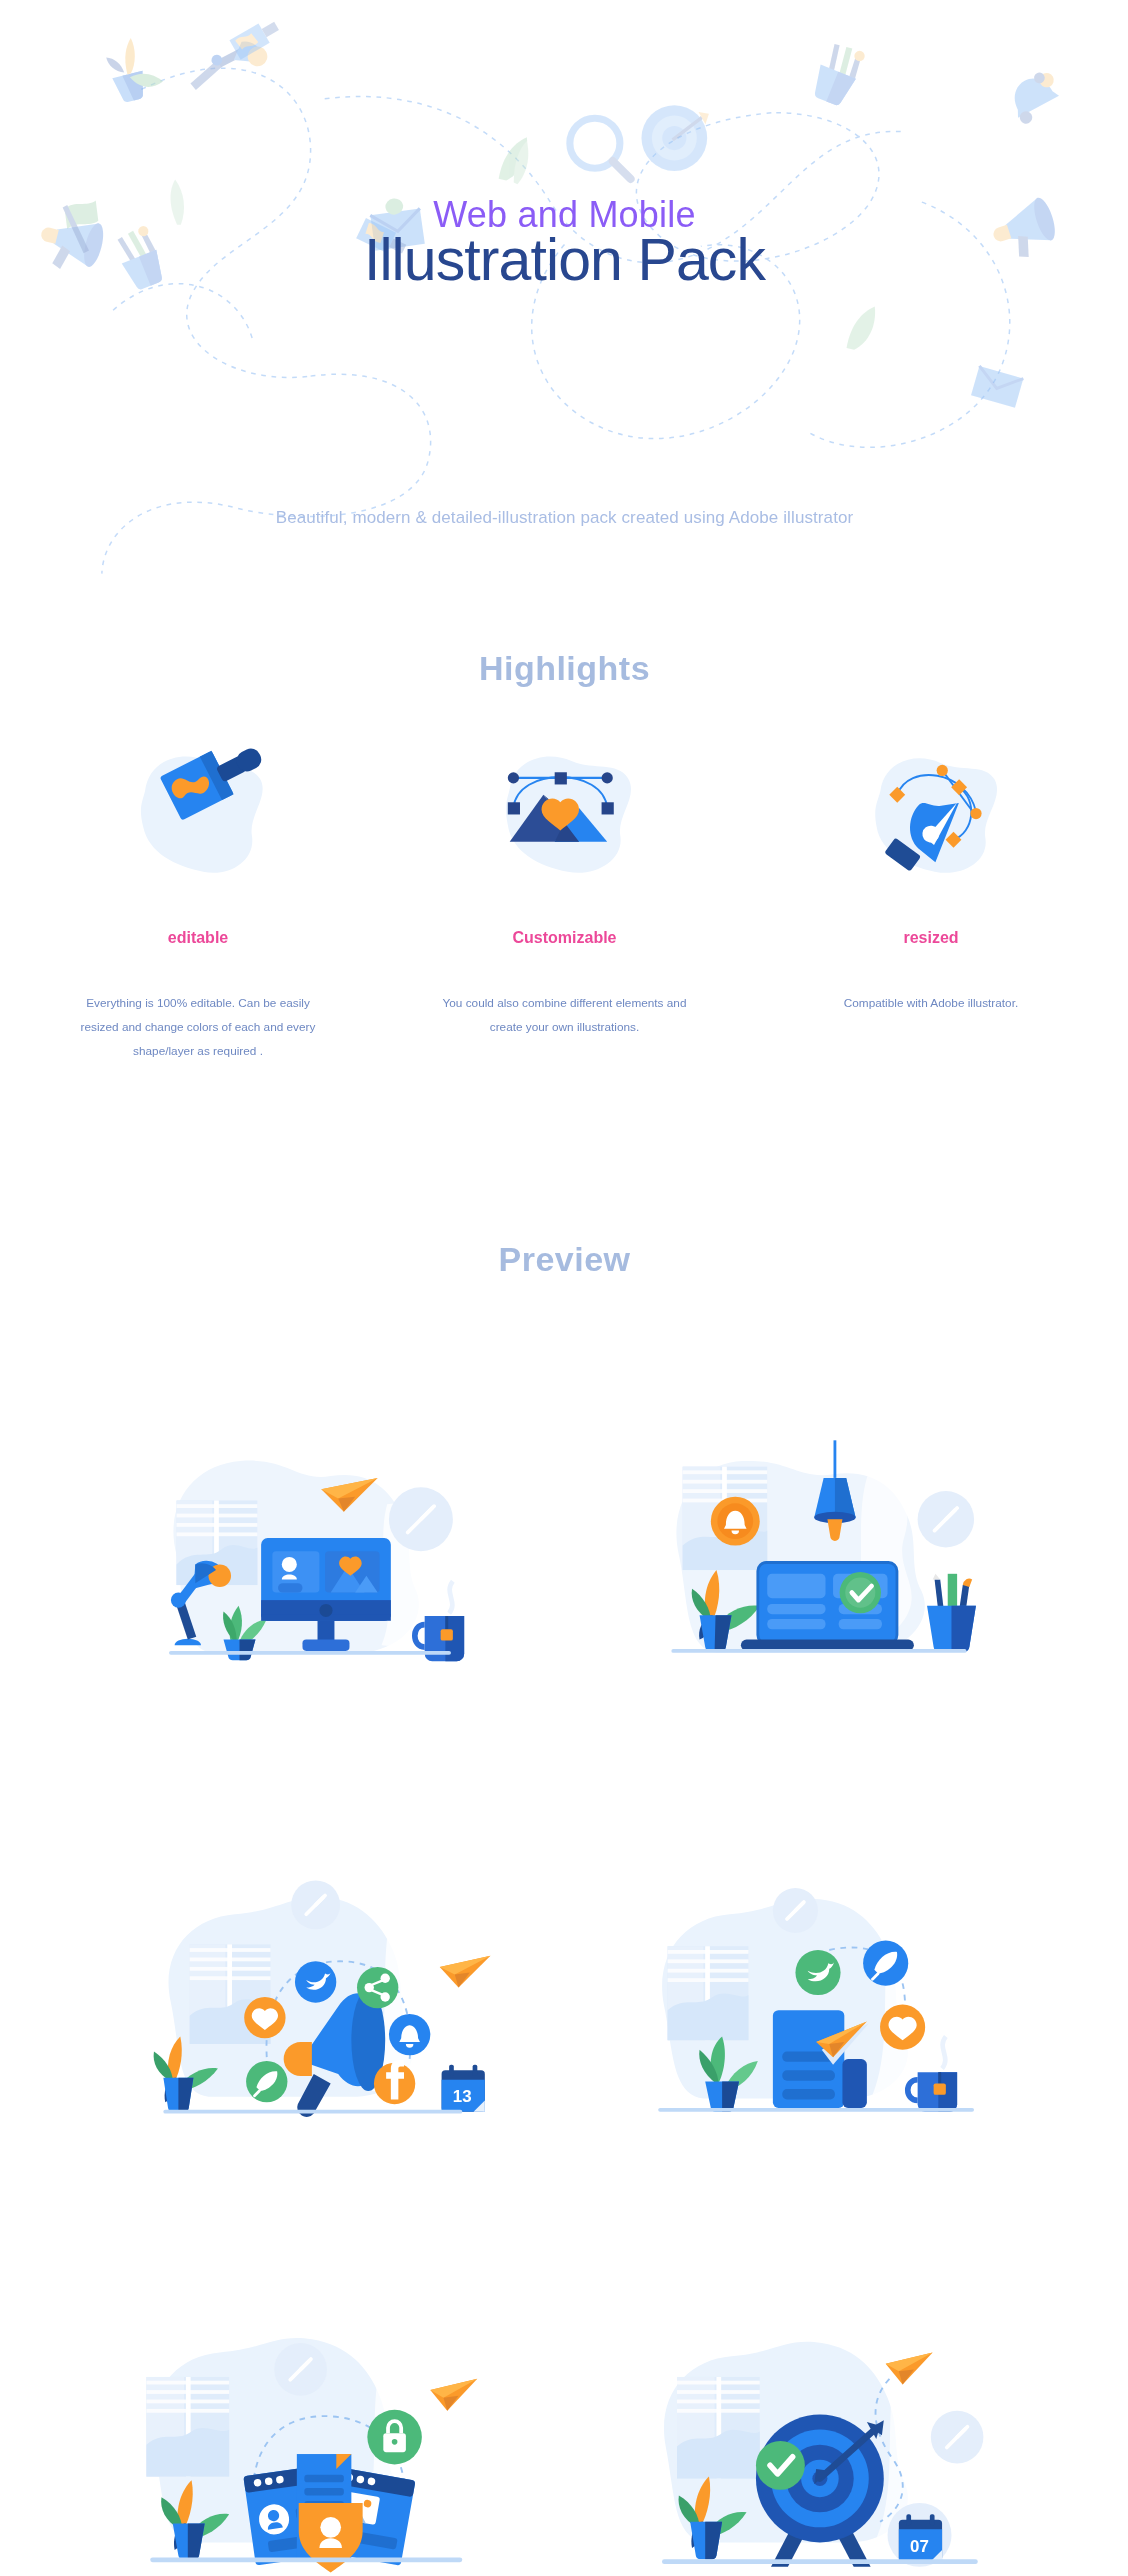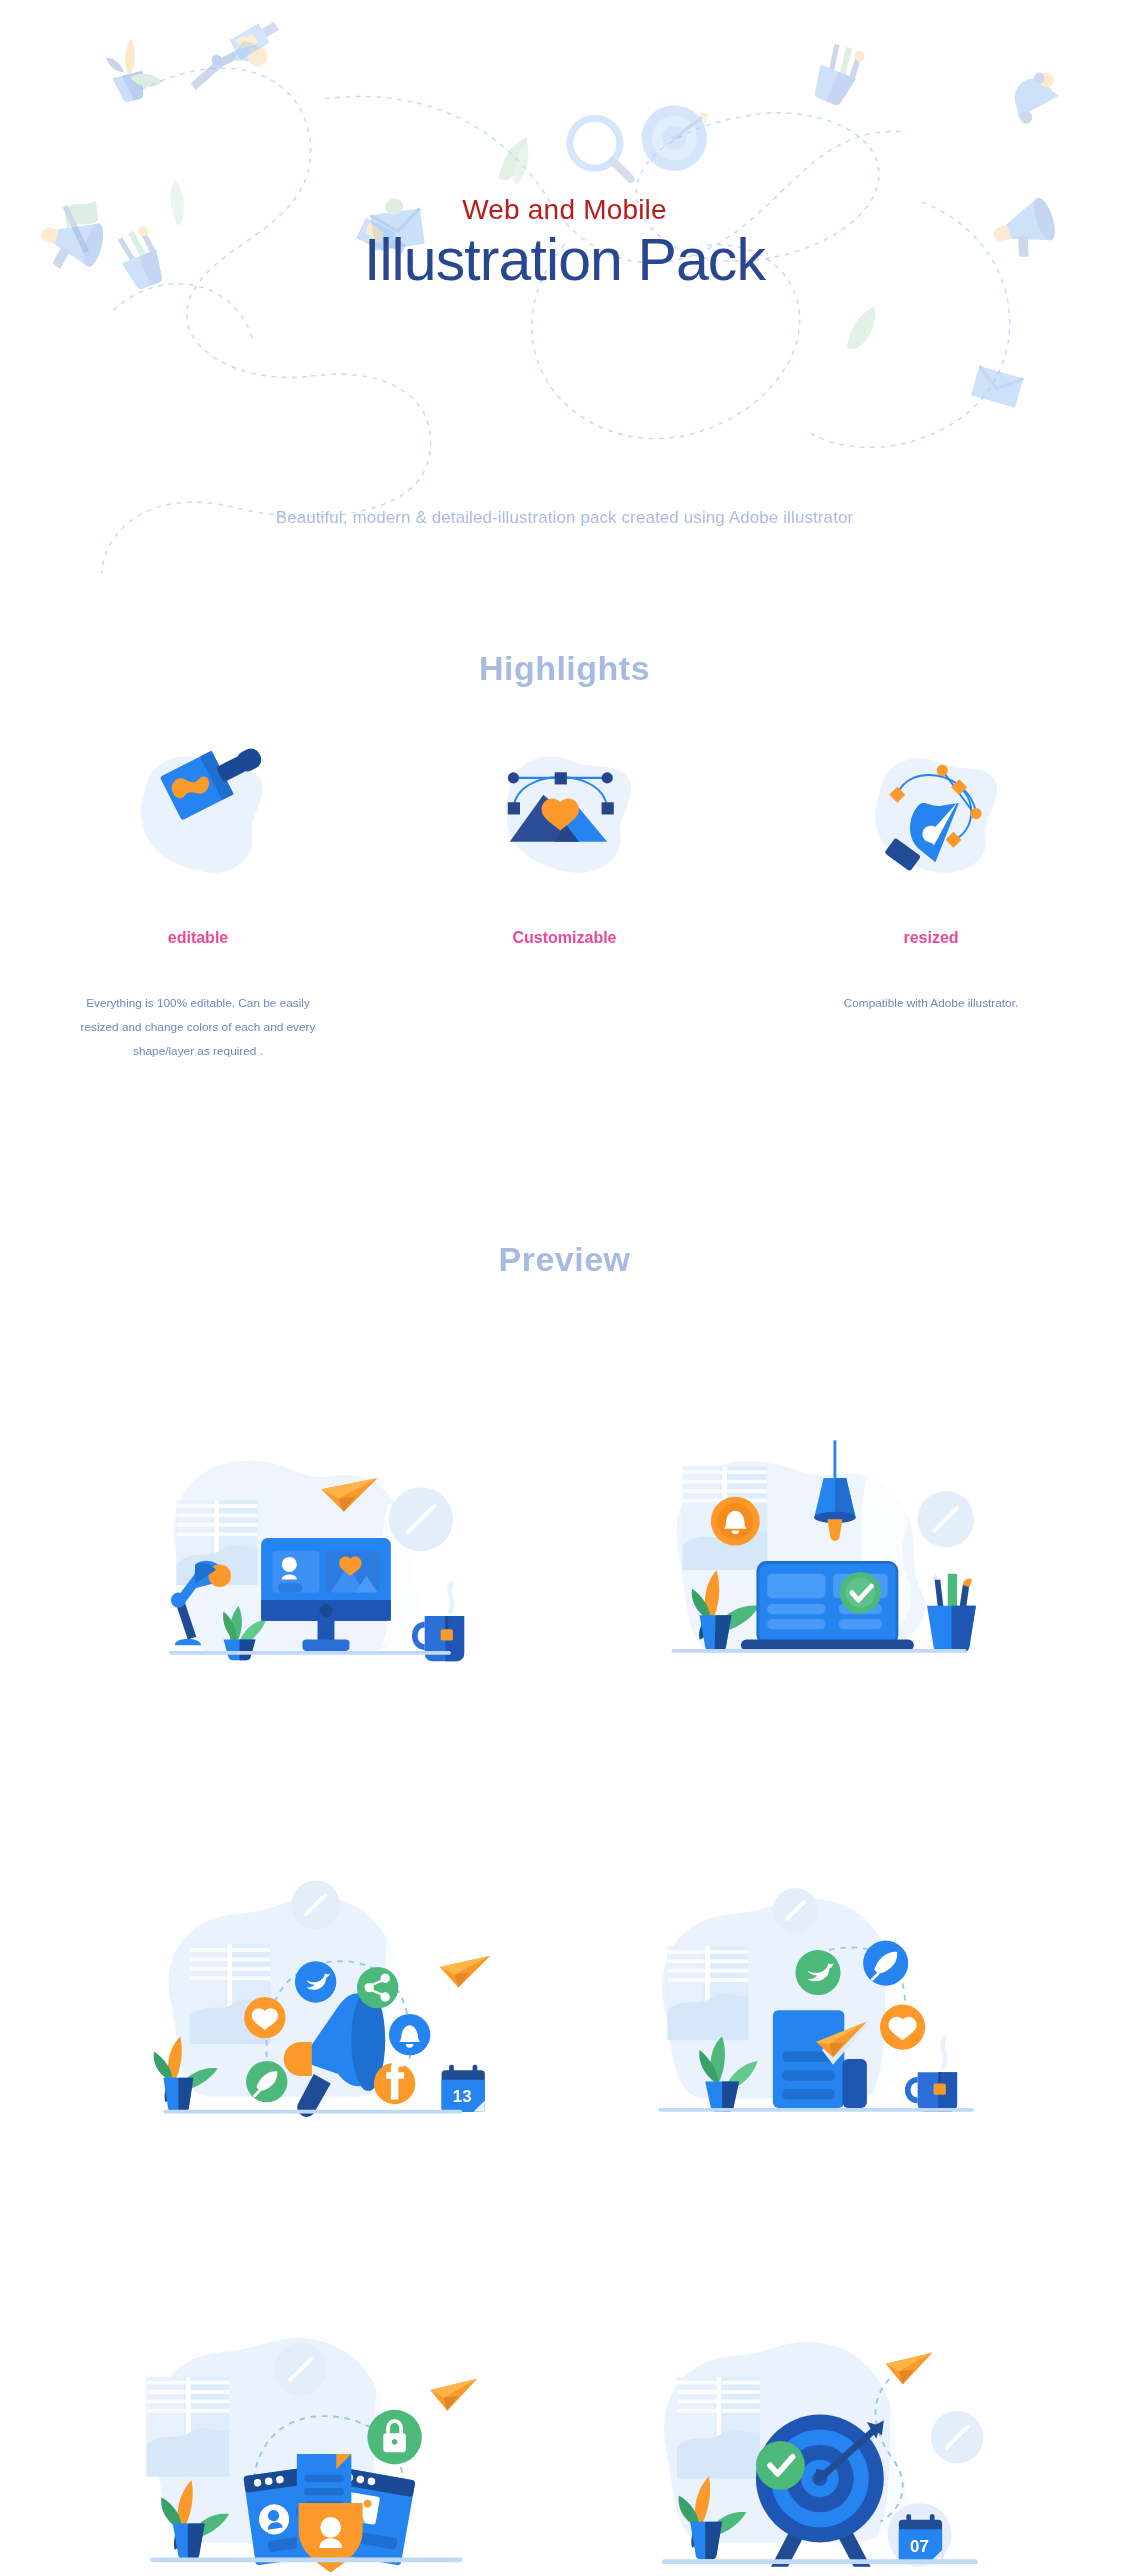--- a/index.html
+++ b/index.html
@@ -10,21 +10,21 @@
     font-family:"Liberation Sans", sans-serif;
     -webkit-font-smoothing:antialiased;
   }
 
   
   .hero { position:relative; width:1129px; height:583px; }
   .hero-deco { position:absolute; inset:0; pointer-events:none; }
   .hero-text { position:absolute; left:0; right:0; top:0; text-align:center; }
   .hero-kicker {
     position:absolute; top:194px; left:0; right:0;
-    font-size:28px; color:#b91c1c; letter-spacing:0.2px; font-weight:400;
+    font-size:36px; color:#8b5cf6; letter-spacing:0.2px; font-weight:400;
   }
   .hero-title {
     position:absolute; top:226px; left:0; right:0;
     font-size:59px; font-weight:normal; color:#28478f; letter-spacing:-0.9px;
   }
   .hero-sub {
     position:absolute; top:508px; left:0; right:0;
     font-size:17px; color:#a9bde4; font-weight:400; letter-spacing:0.1px;
   }
 
@@ -228,20 +228,21 @@
         <path d="M80 60 c -7 -8 -20 -3 -20 8 c 0 9 13 16 20 22 c 7 -6 20 -13 20 -22 c 0 -11 -13 -16 -20 -8 z" fill="#fb9a2a"></path>
 
         <circle cx="30" cy="34" r="6" fill="#26458a"></circle>
         <circle cx="130" cy="34" r="6" fill="#26458a"></circle>
         <rect x="74" y="28" width="13" height="13" fill="#26458a"></rect>
         <rect x="24" y="60" width="13" height="13" fill="#26458a"></rect>
         <rect x="124" y="60" width="13" height="13" fill="#26458a"></rect>
       </svg>
     </div>
     <div class="hl-name">Customizable</div>
+    <div class="hl-desc">You could also combine different elements and create your own illustrations.</div>
   </div>
 
   <div class="hl-col">
     <div class="hl-art">
       <svg width="150" height="136" viewBox="0 0 160 145">
         <path d="M26 48 C 30 16, 64 6, 90 18 C 112 28, 138 18, 148 36 C 158 56, 134 76, 138 98
                  C 142 124, 112 140, 84 134 C 54 128, 26 112, 22 86 C 18 66, 23 60, 26 48 Z" fill="#eaf3fd"></path>
 
         <path d="M44 52 C 56 18, 118 26, 128 70" fill="none" stroke="#2684f0" stroke-width="2"></path>
         <path d="M110 44 C 130 58, 126 92, 104 100" fill="none" stroke="#2684f0" stroke-width="2"></path>

